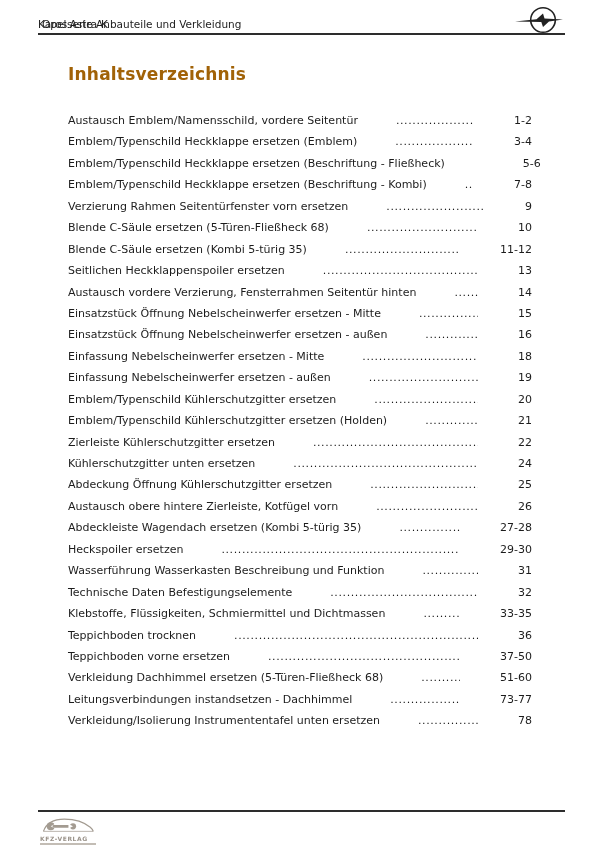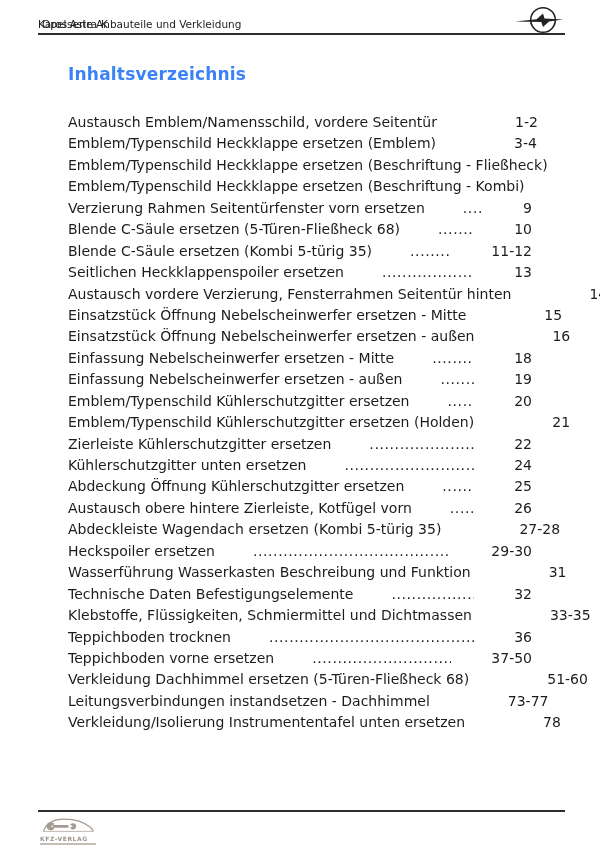--- a/index.html
+++ b/index.html
@@ -34,34 +34,34 @@
   }
 
   
   .page-title {
     position: absolute;
     left: 68px; top: 64px;
     margin: 0;
     font-size: 17px;
     font-weight: bold;
     letter-spacing: 0.2px;
-    color: #3b82f6;
+    color: #a16207;
   }
 
   
   .toc {
     position: absolute;
     left: 68px; right: 68px;
     top: 114px;
   }
   .toc-row {
     display: flex;
     align-items: baseline;
     height: 21.45px;
-    font-size: 14px;
+    font-size: 11px;
     cursor: default;
     gap: 36px;
   }
   .toc-title { white-space: nowrap; flex: 0 0 auto; }
   .toc-leader {
     flex: 1 1 auto;
     overflow: hidden;
     white-space: nowrap;
     margin: 0 4px 0 2px;
     color: #1c1c1c;

